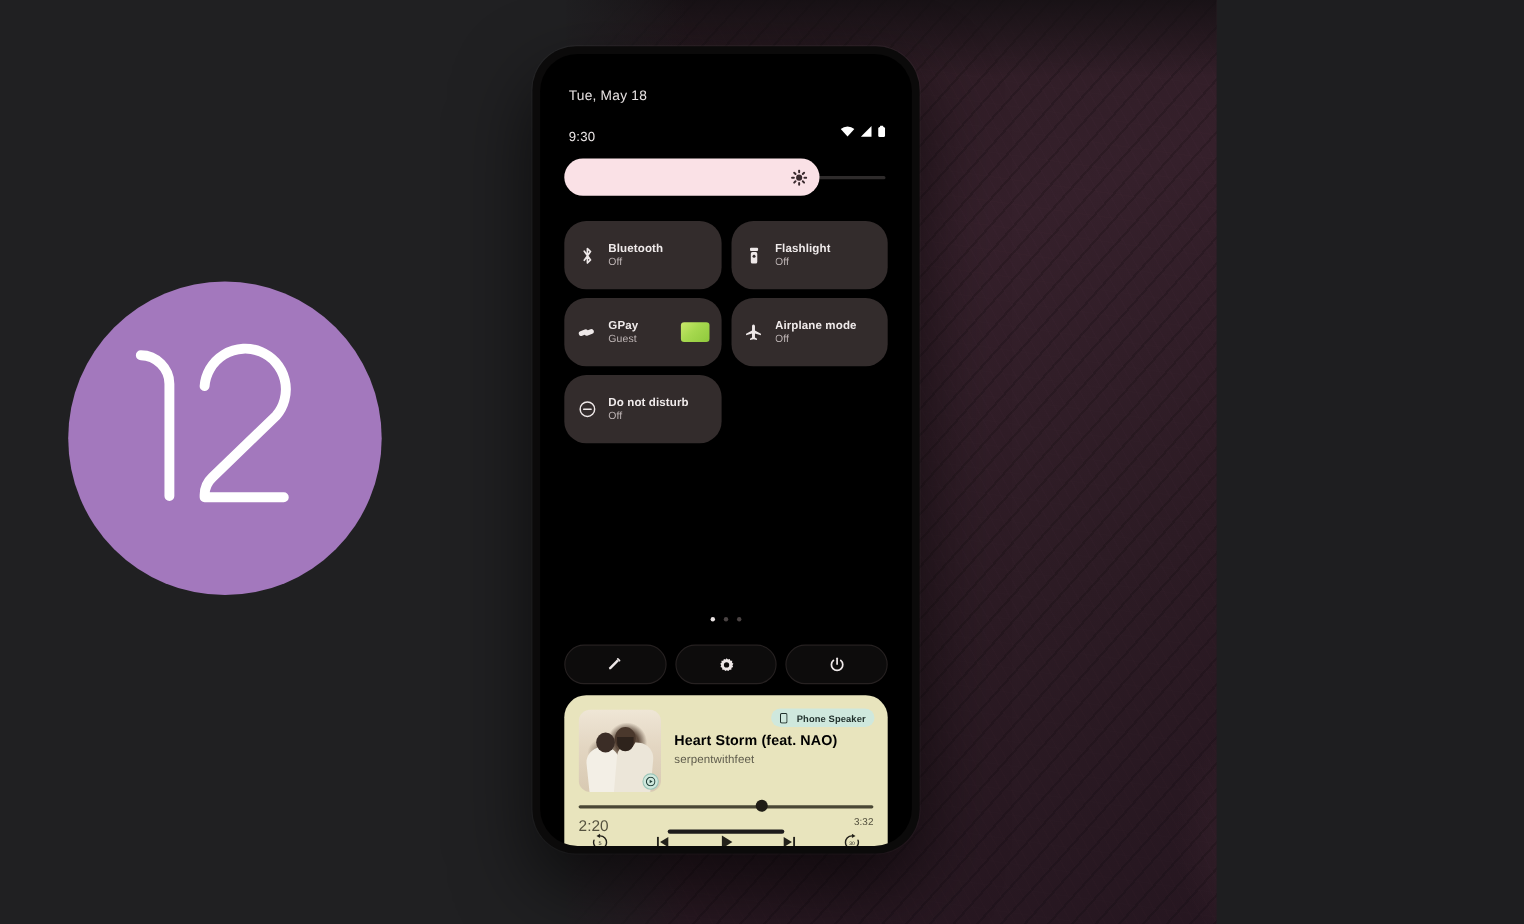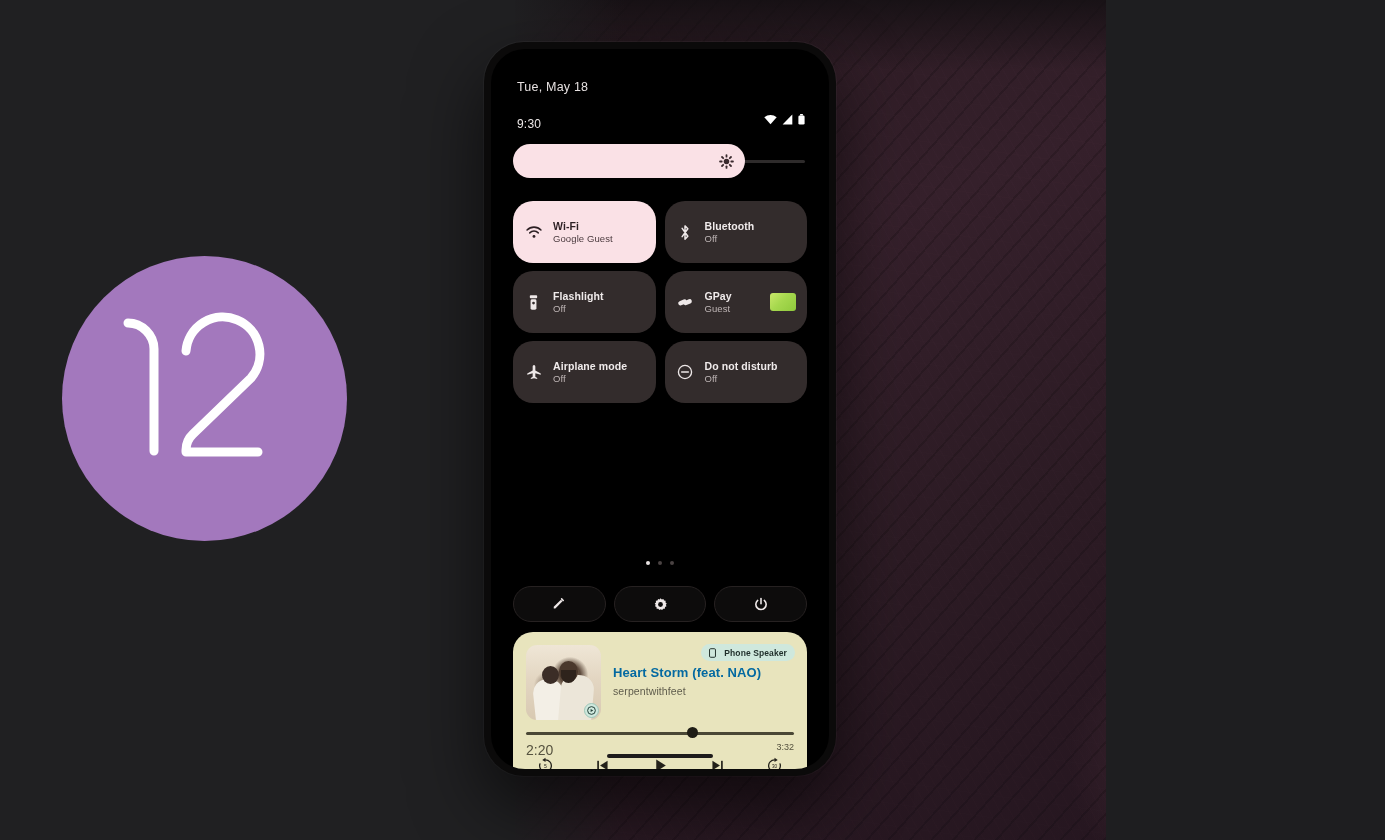--- a/index.html
+++ b/index.html
@@ -127,21 +127,21 @@
   .albumart .beard{position:absolute;left:35px;top:25px;width:15px;height:13px;border-radius:0 0 8px 8px;background:#2e231c;}
   .art-badge{
     position:absolute;left:58px;top:58px;width:15px;height:15px;border-radius:50%;
     background:#cfe8dd;border:1px solid #9dc6b9;display:flex;align-items:center;justify-content:center;
   }
   .speaker-chip{
     position:absolute;right:12px;top:12px;height:17px;border-radius:9px;background:#cfe8dd;
     display:flex;align-items:center;gap:8px;padding:0 8px;
   }
   .speaker-chip span{font-size:8.5px;color:#1f2e2a;font-weight:bold;letter-spacing:.1px;}
-  .track-title{position:absolute;left:100px;top:33px;font-size:13px;font-weight:bold;color:#0369a1;letter-spacing:.1px;}
+  .track-title{position:absolute;left:100px;top:33px;font-size:13px;font-weight:bold;color:#000000;letter-spacing:.1px;}
   .track-artist{position:absolute;left:100px;top:53px;font-size:10.5px;color:#5f5c4c;letter-spacing:.1px;}
   .seek{position:absolute;left:13px;top:94px;width:268px;height:14px;}
   .seek-track{position:absolute;left:0;top:6px;width:268px;height:2.5px;background:#4a4735;border-radius:2px;}
   .seek-thumb{position:absolute;left:161px;top:1px;width:11px;height:11px;border-radius:50%;background:#1f1d16;}
   .t-elapsed{position:absolute;left:13px;top:110px;font-size:14px;color:#55523f;}
   .t-total{position:absolute;right:13px;top:110px;font-size:9px;color:#55523f;}
   .mcontrols{position:absolute;left:24px;top:125px;width:246px;display:flex;align-items:center;justify-content:space-between;}
 
   .gesturebar{
     position:absolute;left:50%;transform:translateX(-50%);bottom:11px;
@@ -201,36 +201,20 @@
                 <path d="M16 4 14.4 5.6"></path>
                   <path d="M5.6 14.4 4 16"></path>
               </g>
             </g>
           </svg>
         </div>
       </div>
 
       <div class="tiles">
 
-        <div class="tile on">
-          <span class="ico">
-            <svg width="16" height="13" viewBox="0 0 18 14">
-                <path d="M9 12.6 9 12.6" stroke="#2c1f23" stroke-width="2"></path>
-                <g fill="none" stroke="#2c1f23" stroke-width="1.7" stroke-linecap="round">
-                  <path d="M1.2 4.2 A11 11 0 0 1 16.8 4.2"></path>
-                  <path d="M4.2 7.4 A6.8 6.8 0 0 1 13.8 7.4"></path>
-                </g>
-                <circle cx="9" cy="11.4" r="1.6" fill="#2c1f23"></circle>
-              </svg>
-          </span>
-          <span class="txt">
-            <span class="t-title">Wi-Fi</span>
-            <span class="t-sub">Google Guest</span>
-          </span>
-        </div>
 
         <div class="tile">
           <span class="ico">
             <svg width="12" height="17" viewBox="0 0 12 18">
                 <path d="M3 4.6 9 13 6 16 6 2 9 5 3 13.4" fill="none" stroke="#eee8e8" stroke-width="1.6" stroke-linejoin="round" stroke-linecap="round"></path>
               </svg>
           </span>
           <span class="txt">
             <span class="t-title">Bluetooth</span>
             <span class="t-sub">Off</span>

